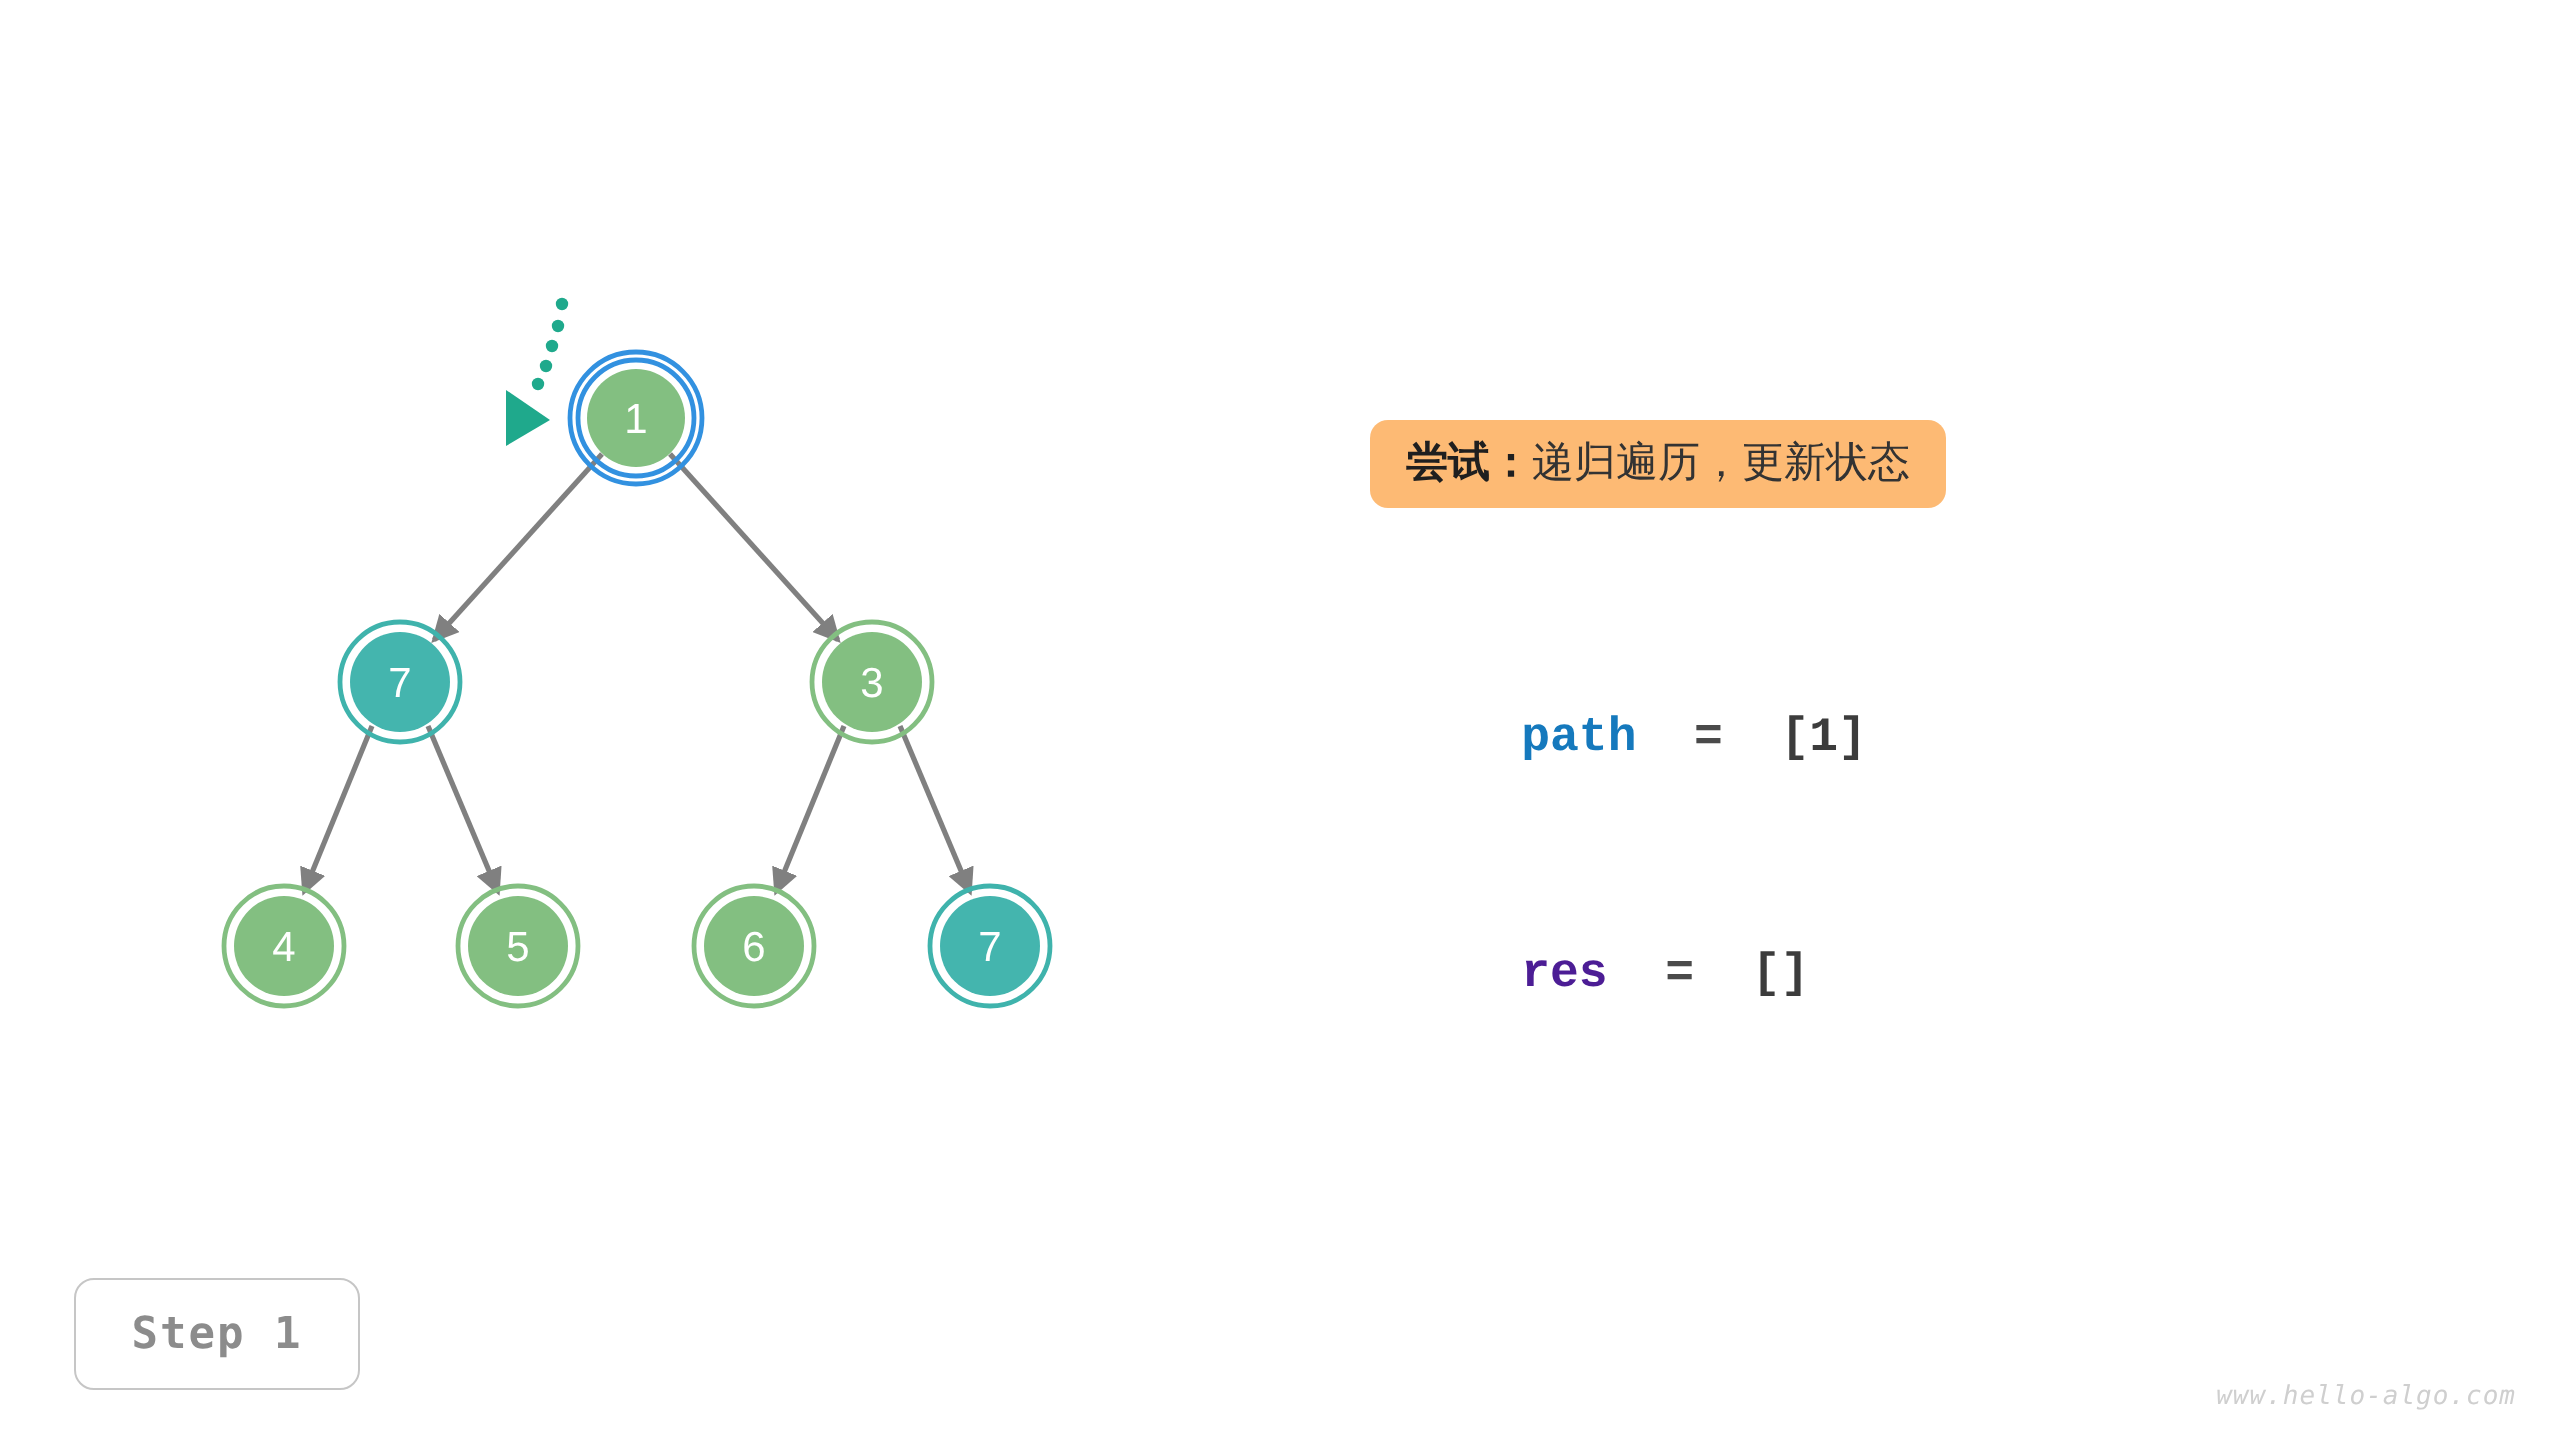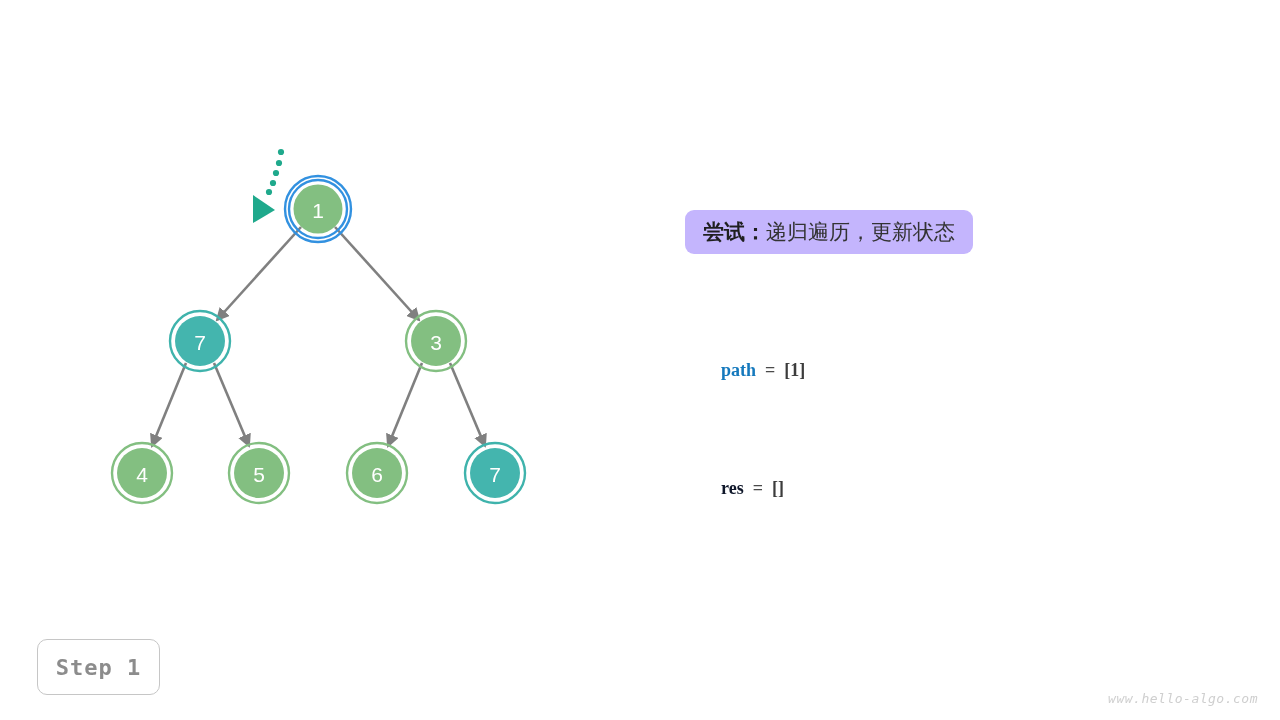--- a/index.html
+++ b/index.html
@@ -42,29 +42,29 @@
   }
   .note-line .lbl {
     font-weight: bold;
     color: #1f1f1f;
   }
   .note-line .txt {
     font-weight: normal;
     color: #333333;
   }
   .note-line.highlight {
-    background: #c4b5fd;
+    background: #fdba74;
     border-radius: 9px;
     display: inline-block;
   }
 
   .var-line {
     position: absolute;
-    font-family: Liberation Serif, serif;
-    font-size: 18px;
+    font-family: Liberation Mono, monospace;
+    font-size: 24px;
     line-height: 28px;
     white-space: pre;
     letter-spacing: 0px;
   }
   .var-line .vname {
     font-weight: bold;
   }
   .var-line .veq {
     color: #4a4a4a;
     font-weight: bold;
@@ -74,21 +74,21 @@
     font-weight: bold;
   }
   .var-path { left: 18px; top: 118px; }
   .var-res  { left: 18px; top: 236px; }
 
   
   .step-badge {
     position: absolute;
     left: 37px;
     top: 639px;
-    width: 123px;
+    width: 143px;
     height: 56px;
     border: 1.6px solid #c6c6c6;
     border-radius: 10px;
     background: #ffffff;
     box-sizing: border-box;
     display: flex;
     align-items: center;
     justify-content: center;
     font-family: "DejaVu Sans Mono", monospace;
     font-size: 22px;
@@ -197,20 +197,20 @@
   <div class="note-line highlight">
     <span class="lbl">尝试：</span><span class="txt">递归遍历，更新状态</span>
   </div>
 
 
   <div class="var-line var-path">
     <span class="vname" style="color:#1579bd">path</span><span class="veq">  =  </span><span class="vval">[1]</span>
   </div>
 
   <div class="var-line var-res">
-    <span class="vname" style="color:#0f172a">res</span><span class="veq">  =  </span><span class="vval">[]</span>
+    <span class="vname" style="color:#4c1d95">res</span><span class="veq">  =  </span><span class="vval">[]</span>
   </div>
 
 </div>
 
 <div class="step-badge">Step 1</div>
 
 <div class="watermark">www.hello-algo.com</div>
 
 </body></html>

